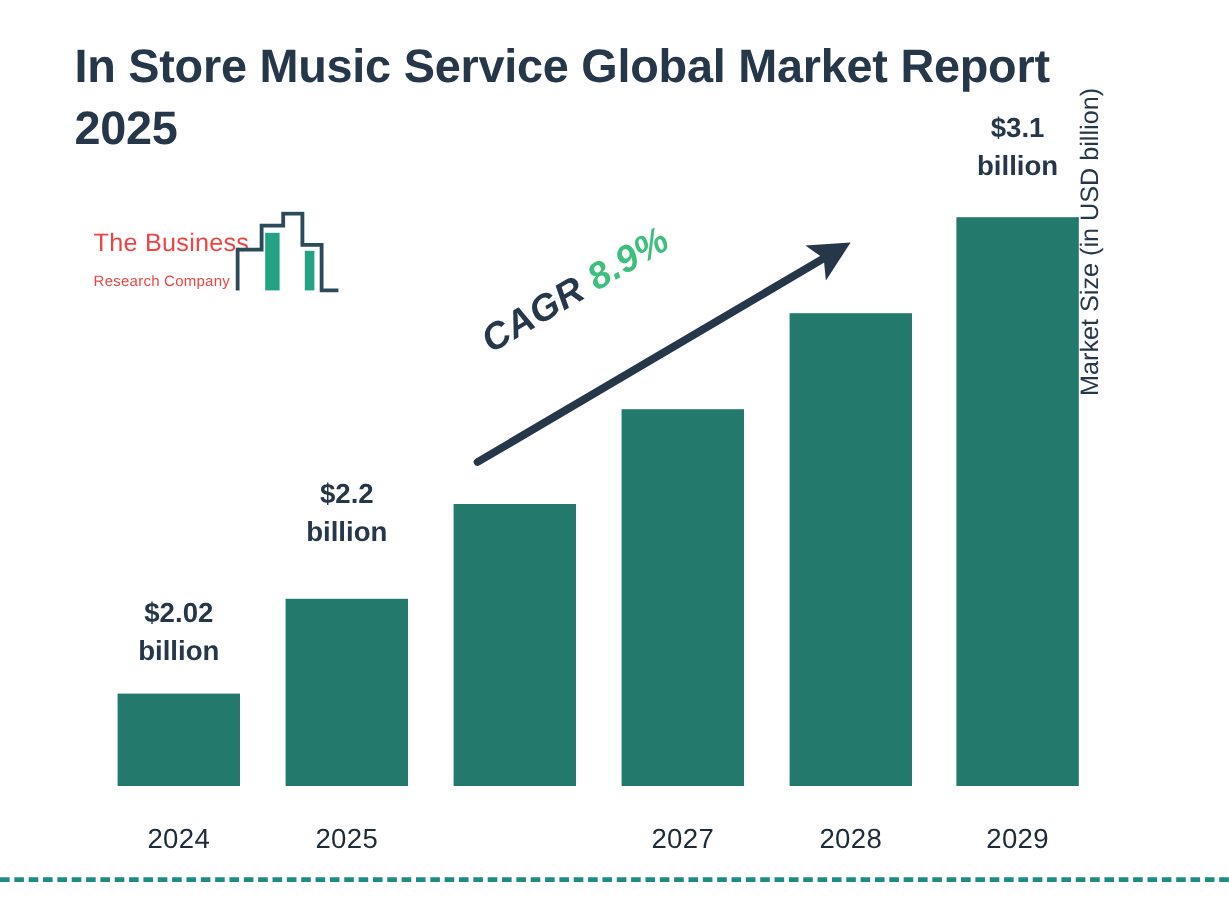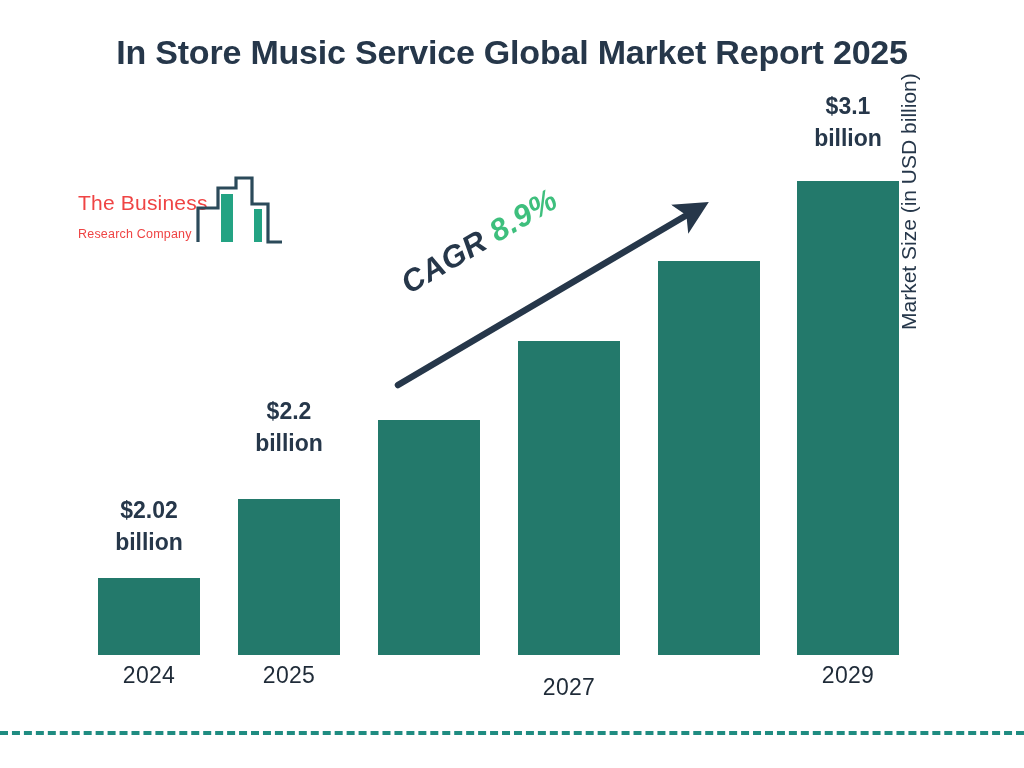--- a/index.html
+++ b/index.html
@@ -19,22 +19,22 @@
     height: 768px;
     background: #ffffff;
   }
 
   
   .chart-title {
     position: absolute;
     left: 62px;
     top: 30px;
     width: 900px;
-    text-align: center;
-    font-size: 34px;
+    text-align: left;
+    font-size: 39px;
     font-weight: bold;
     line-height: 1.33;
     color: #26374a;
     letter-spacing: -0.2px;
   }
 
   
   .logo {
     position: absolute;
     left: 78px;
@@ -80,21 +80,21 @@
     font-size: 23px;
     font-weight: bold;
     line-height: 1.38;
     color: #26374a;
     width: 120px;
   }
 
   
   .year-label {
     position: absolute;
-    top: 662px;
+    top: 686px;
     width: 140px;
     text-align: center;
     font-size: 23px;
     color: #1f2b38;
     letter-spacing: 0.3px;
   }
 
   
   .cagr {
     position: absolute;
@@ -192,20 +192,21 @@
     </defs>
     <line x1="18" y1="200" x2="312" y2="27" stroke="#26374a" stroke-width="6.5" stroke-linecap="round" marker-end="url(#arrowhead)"></line>
   </svg>
 
   <div class="cagr">
     <span class="cagr-word">CAGR</span><span>&nbsp;</span><span class="cagr-value">8.9%</span>
   </div>
 
   <div class="year-label" style="left:79px;">2024</div>
   <div class="year-label" style="left:219px;">2025</div>
-  <div class="year-label" style="left:499px;margin-top:12px;">2027</div>
+  <div class="year-label" style="left:499px;">2027</div>
+  <div class="year-label" style="left:639px;">2028</div>
   <div class="year-label" style="left:778px;">2029</div>
 
   <div class="y-axis-title">Market Size (in USD billion)</div>
 
   <div class="bottom-rule"></div>
 
 </div>
 
 </body></html>

